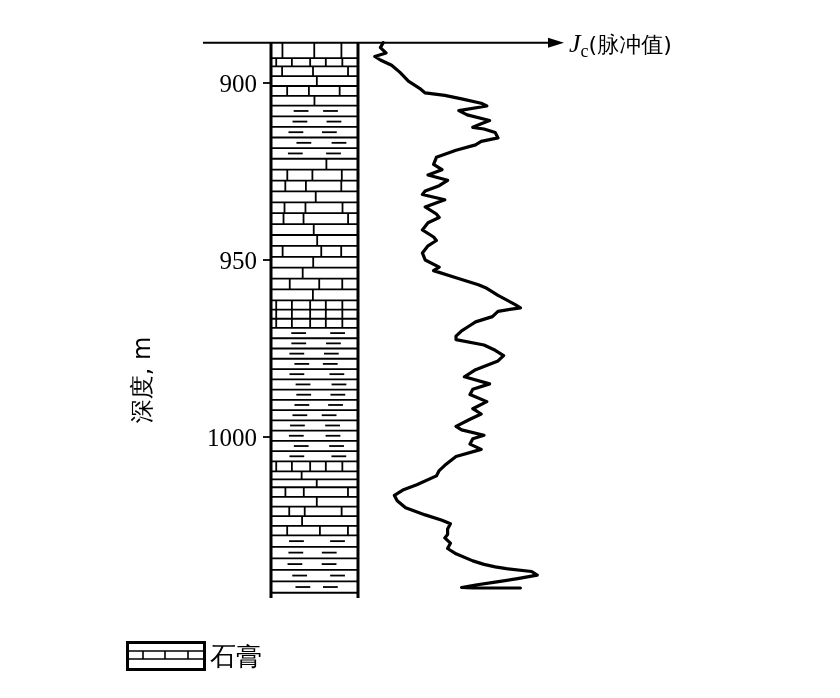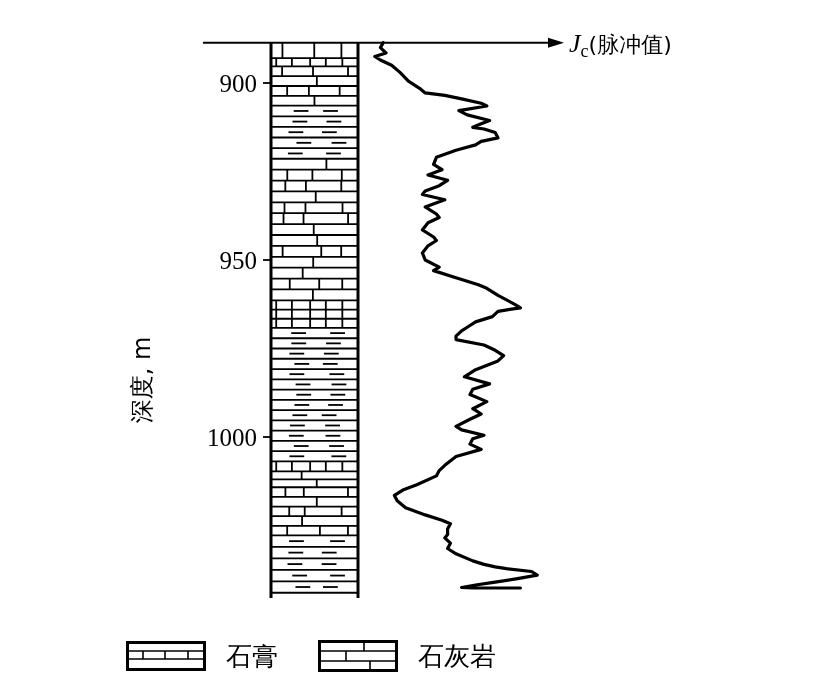--- a/index.html
+++ b/index.html
@@ -4,21 +4,21 @@
 <style>
   html, body { margin: 0; padding: 0; background: #ffffff; }
   body { width: 840px; height: 698px; position: relative; overflow: hidden;
          font-family: "DejaVu Serif", "Liberation Serif", serif; color: #000; }
   #fig { position: absolute; left: 0; top: 0; }
   .tick-label { font-family: "Liberation Serif", "DejaVu Serif", serif; font-size: 25px; }
   .cn-label { font-family: "DejaVu Sans", "Liberation Sans", sans-serif; font-size: 24px; }
   .legend { position: absolute; top: 636px; left: 0; width: 840px; height: 40px; }
   .legend-item { position: absolute; top: 0; height: 40px; display: flex; align-items: center; }
   .legend-item svg { display: block; }
-  .legend-label { font-family: "DejaVu Sans", "Liberation Sans", sans-serif; font-size: 26px; margin-left: 20px; text-align: right; }
+  .legend-label { font-family: "DejaVu Sans", "Liberation Sans", sans-serif; font-size: 26px; margin-left: 4px; text-align: right; }
 </style>
 </head>
 <body>
 
 <svg id="fig" width="840" height="698" viewBox="0 0 840 698">
   <g id="column-layers">
       <g>
         <line x1="271" x2="358" y1="58.22" y2="58.22" stroke="#000" stroke-width="1.8"></line>
         <line x1="314.2498302469136" x2="314.2498302469136" y1="42.644000000000084" y2="58.22" stroke="#000" stroke-width="1.8"></line>
         <line x1="282.4446322016461" x2="282.4446322016461" y1="42.644000000000084" y2="58.22" stroke="#000" stroke-width="1.8"></line>
@@ -362,26 +362,13 @@
         <rect x="1.5" y="1.5" width="77" height="27" fill="#fff" stroke="#000" stroke-width="3"></rect>
         <line x1="2" y1="10" x2="78" y2="10" stroke="#000" stroke-width="1.6"></line>
         <line x1="2" y1="18" x2="78" y2="18" stroke="#000" stroke-width="1.6"></line>
         <line x1="17" y1="10" x2="17" y2="18" stroke="#000" stroke-width="1.6"></line>
         <line x1="39" y1="10" x2="39" y2="18" stroke="#000" stroke-width="1.6"></line>
         <line x1="62" y1="10" x2="62" y2="18" stroke="#000" stroke-width="1.6"></line>
       </svg>
     </span>
     <span class="legend-label">石膏</span>
   </div>
-  <div class="legend-item" style="left:318px">
-    <span>
-      <svg width="80" height="32" viewBox="0 0 80 32">
-        <rect x="1.5" y="1.5" width="77" height="29" fill="#fff" stroke="#000" stroke-width="3"></rect>
-        <line x1="2" y1="11" x2="78" y2="11" stroke="#000" stroke-width="1.6"></line>
-        <line x1="2" y1="21" x2="78" y2="21" stroke="#000" stroke-width="1.6"></line>
-        <line x1="46" y1="2" x2="46" y2="11" stroke="#000" stroke-width="1.6"></line>
-        <line x1="28" y1="11" x2="28" y2="21" stroke="#000" stroke-width="1.6"></line>
-        <line x1="52" y1="21" x2="52" y2="30" stroke="#000" stroke-width="1.6"></line>
-      </svg>
-    </span>
-    <span class="legend-label">石灰岩</span>
-  </div>
 </div>
 
 </body></html>

